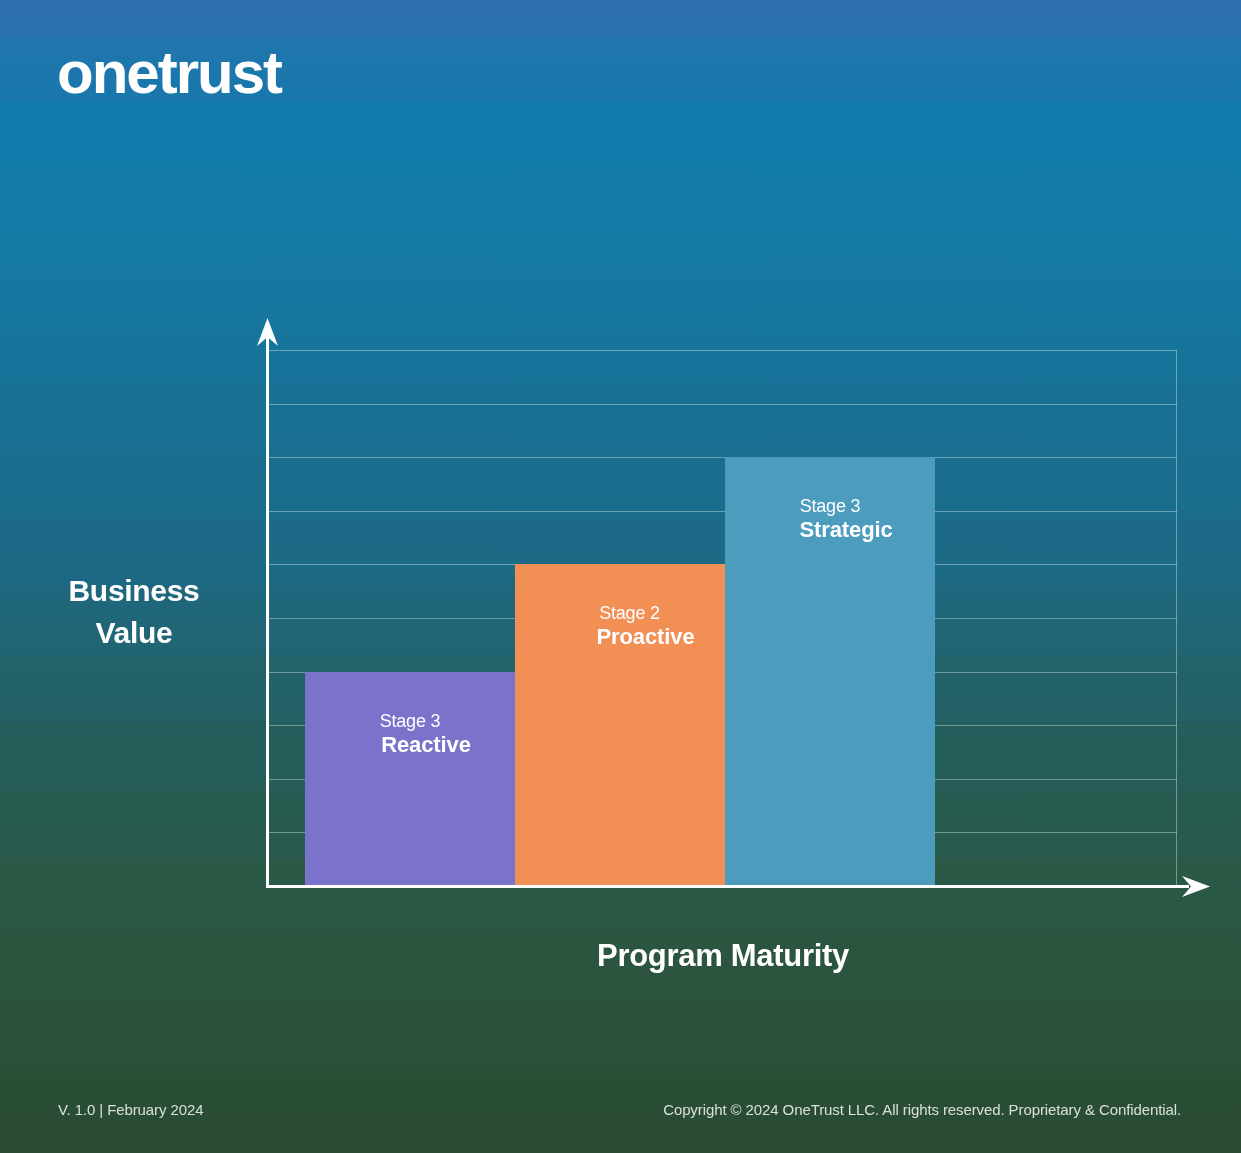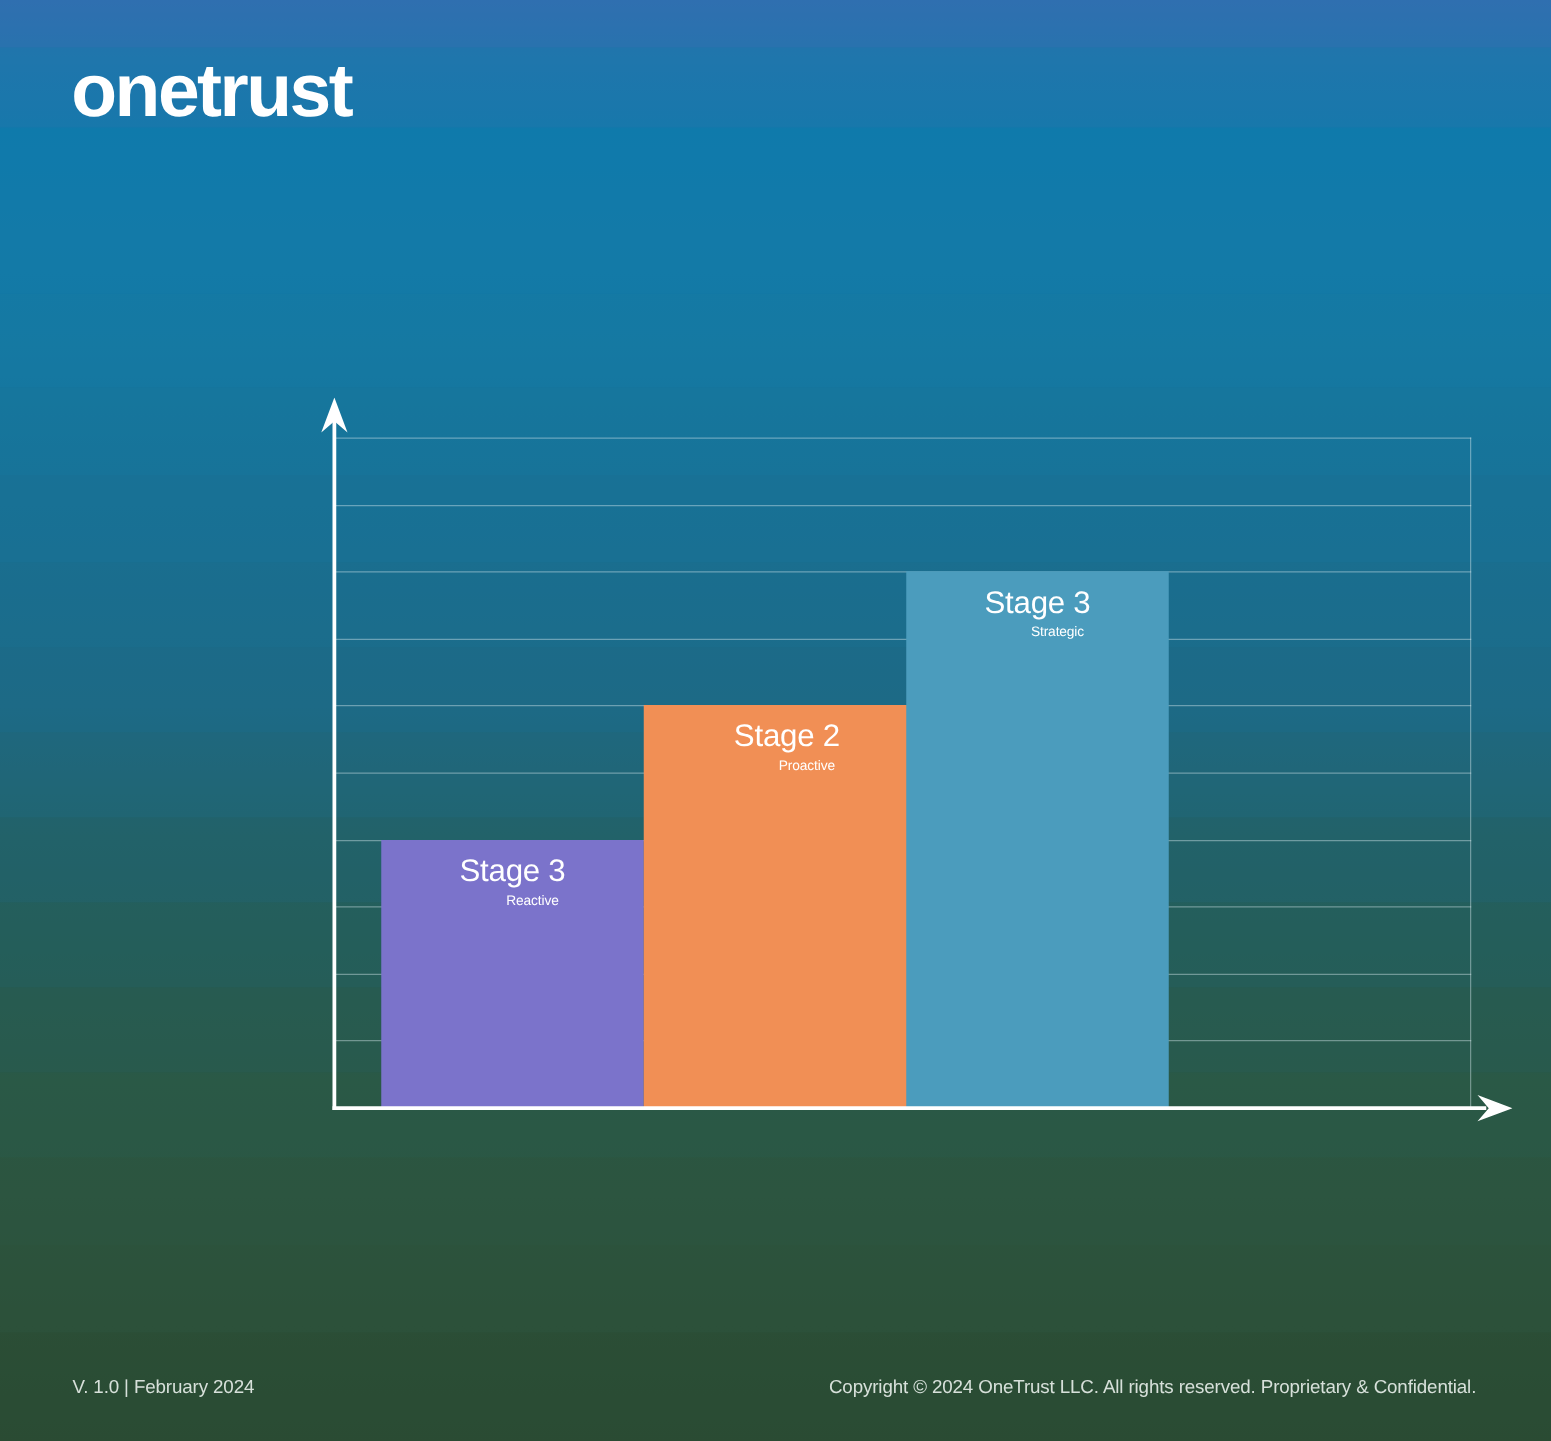--- a/index.html
+++ b/index.html
@@ -110,31 +110,31 @@
     top:874px;
     width:30px;
     height:25px;
   }
 
   .bar {
     position:absolute;
     text-align:center;
   }
   .bar .b-title {
-    font-size:25px;
+    font-size:18px;
     color:#ffffff;
     font-weight:400;
     letter-spacing:-0.2px;
-    margin-top:12px;
+    margin-top:36px;
     line-height:26px;
   }
   .bar .b-sub {
-    font-size:11px;
-    color:#ffffff;
-    font-weight:400;
+    font-size:22px;
+    color:#ffffff;
+    font-weight:700;
     letter-spacing:-0.1px;
     line-height:22px;
     margin-left:32px;
   }
 
   .axis-label-y {
     position:absolute;
     left:28px; top:570px;
     width:212px;
     text-align:center;
@@ -239,19 +239,23 @@
       <svg width="23" height="30" viewBox="0 0 23 30">
         <path d="M11.5 0 L22 28 L11.5 19 L1 28 Z" fill="#ffffff"></path>
       </svg>
     </div>
     <div class="arrow-right">
       <svg width="30" height="25" viewBox="0 0 30 25">
         <path d="M30 12.5 L2 23 L11 12.5 L2 2 Z" fill="#ffffff"></path>
       </svg>
     </div>
 
+    <div class="axis-label-y">
+      <span>Business<br>Value</span>
+    </div>
+    <div class="axis-label-x">Program Maturity</div>
 
   </div>
 
   <div class="footer-left">V. 1.0 | February 2024</div>
   <div class="footer-right">Copyright © 2024 OneTrust LLC. All rights reserved. Proprietary &amp; Confidential.</div>
 
 </div>
 
 </body></html>

